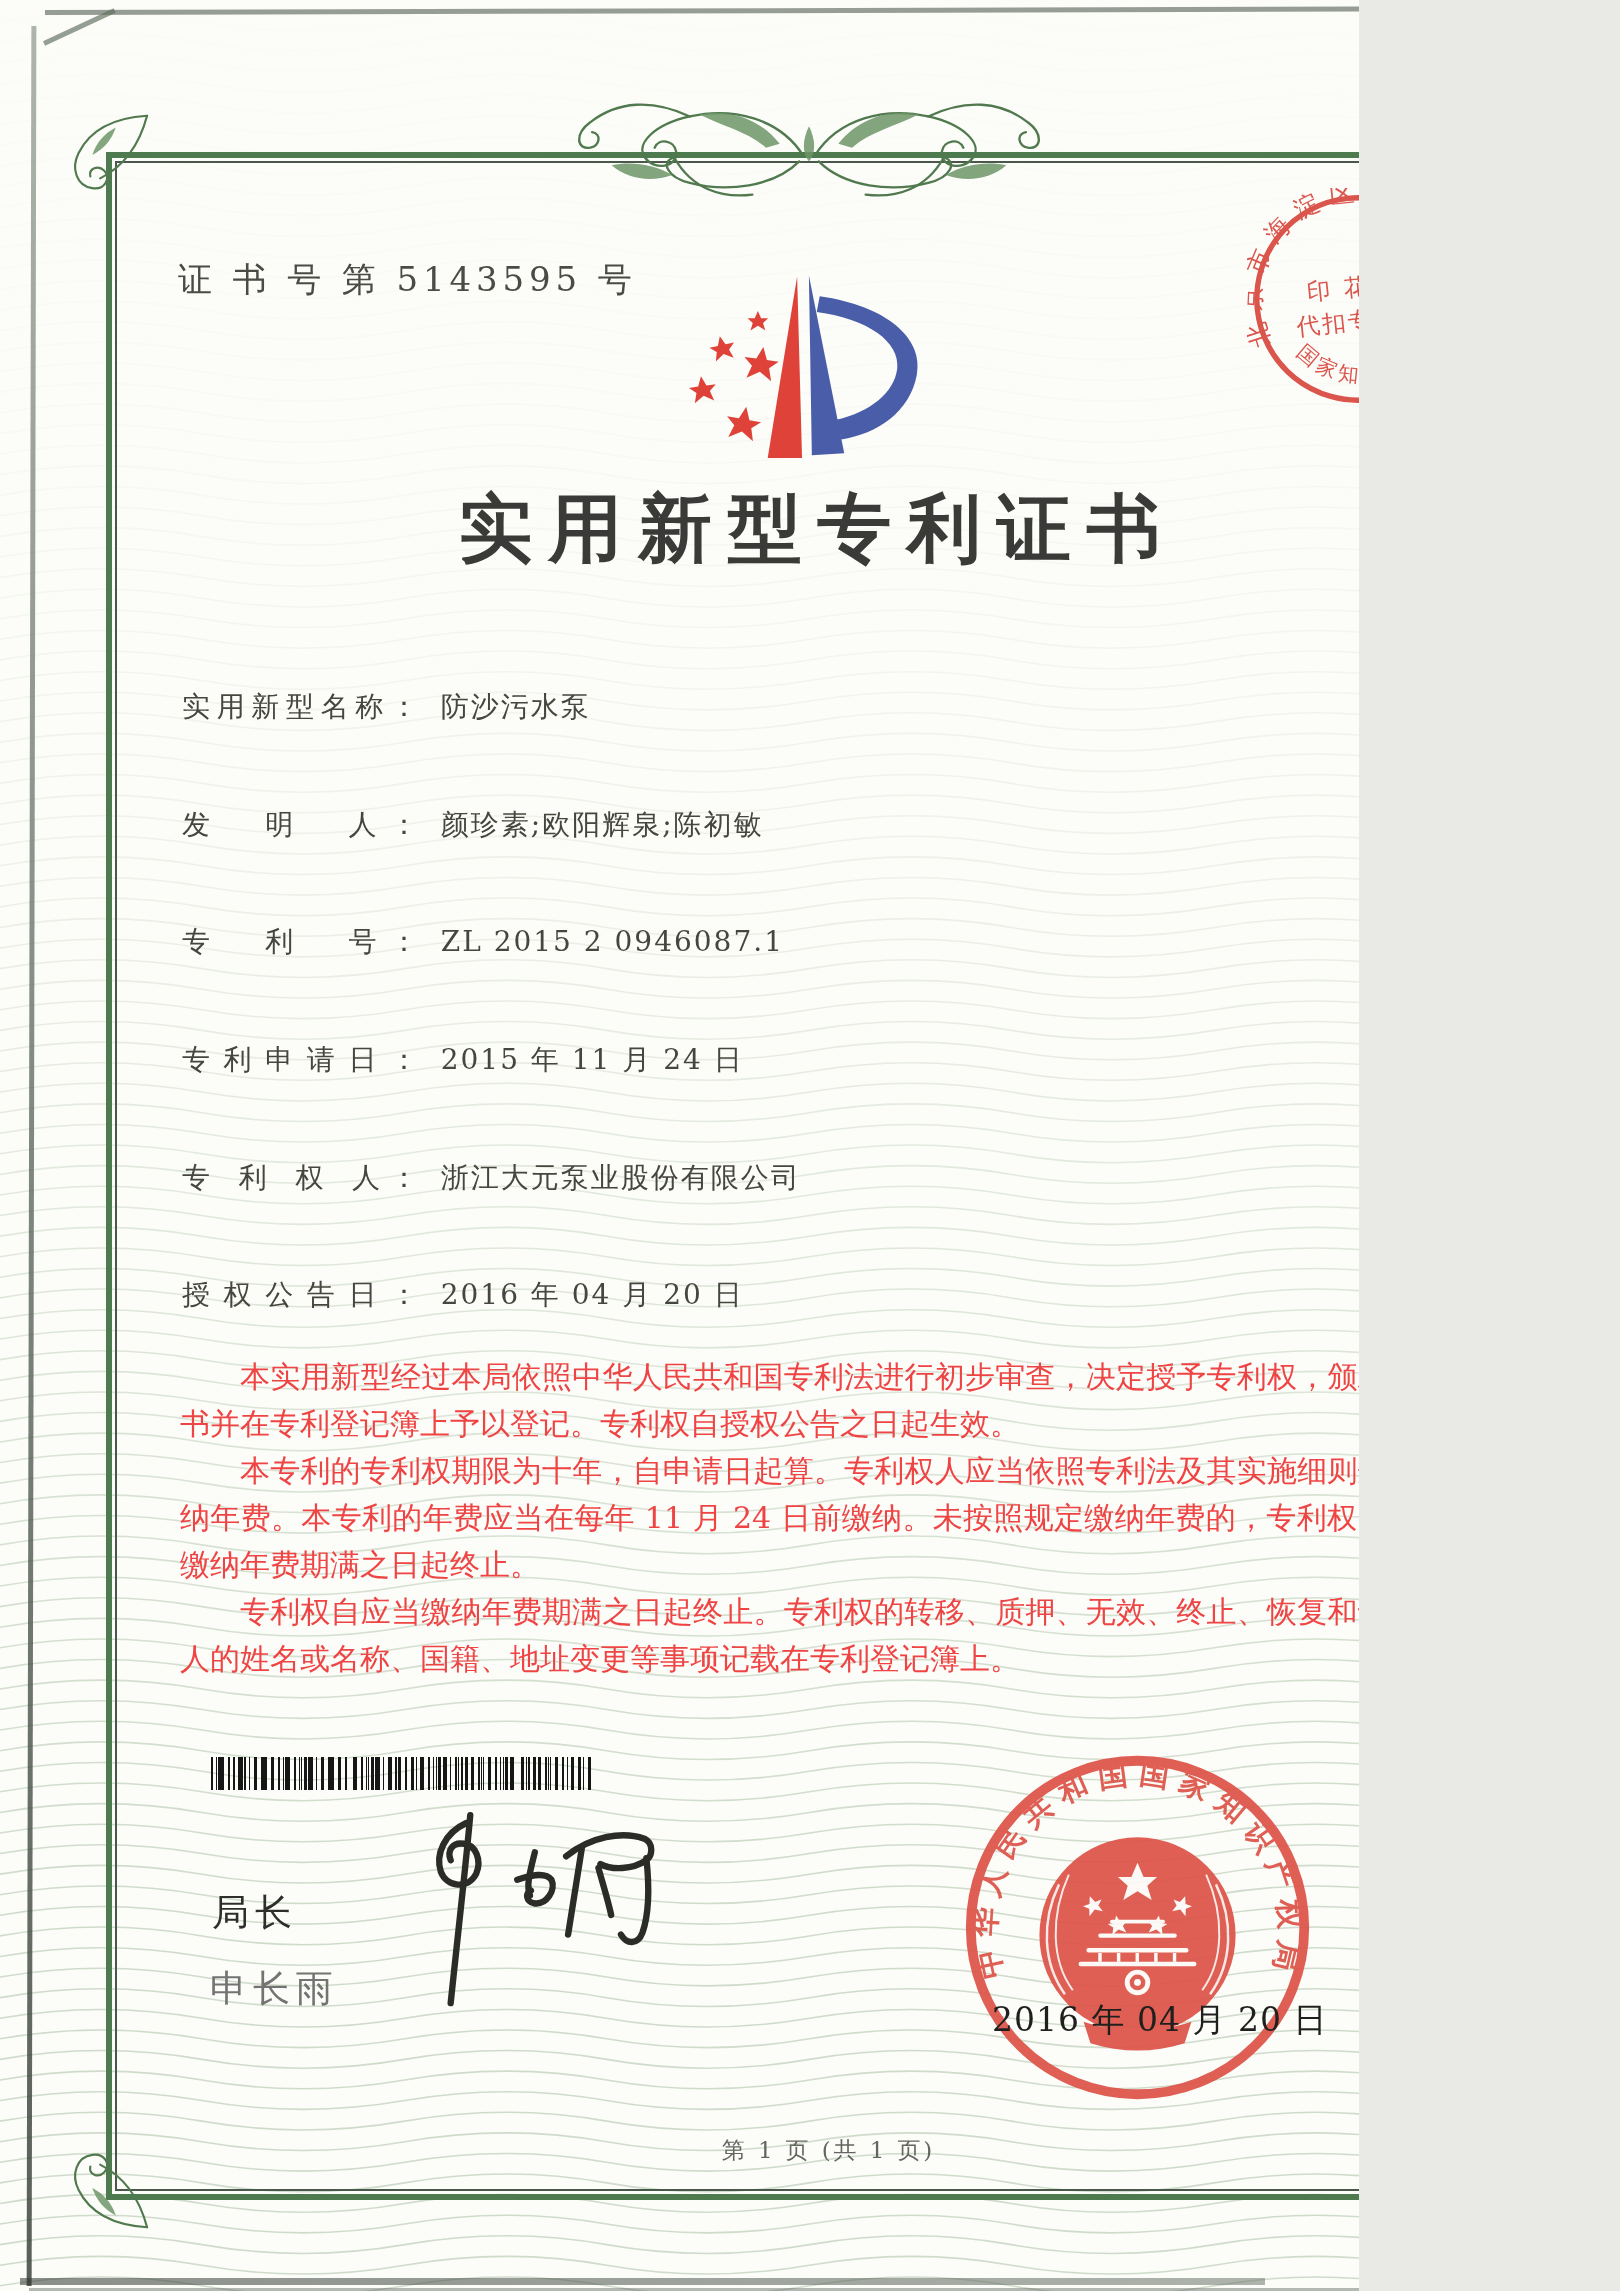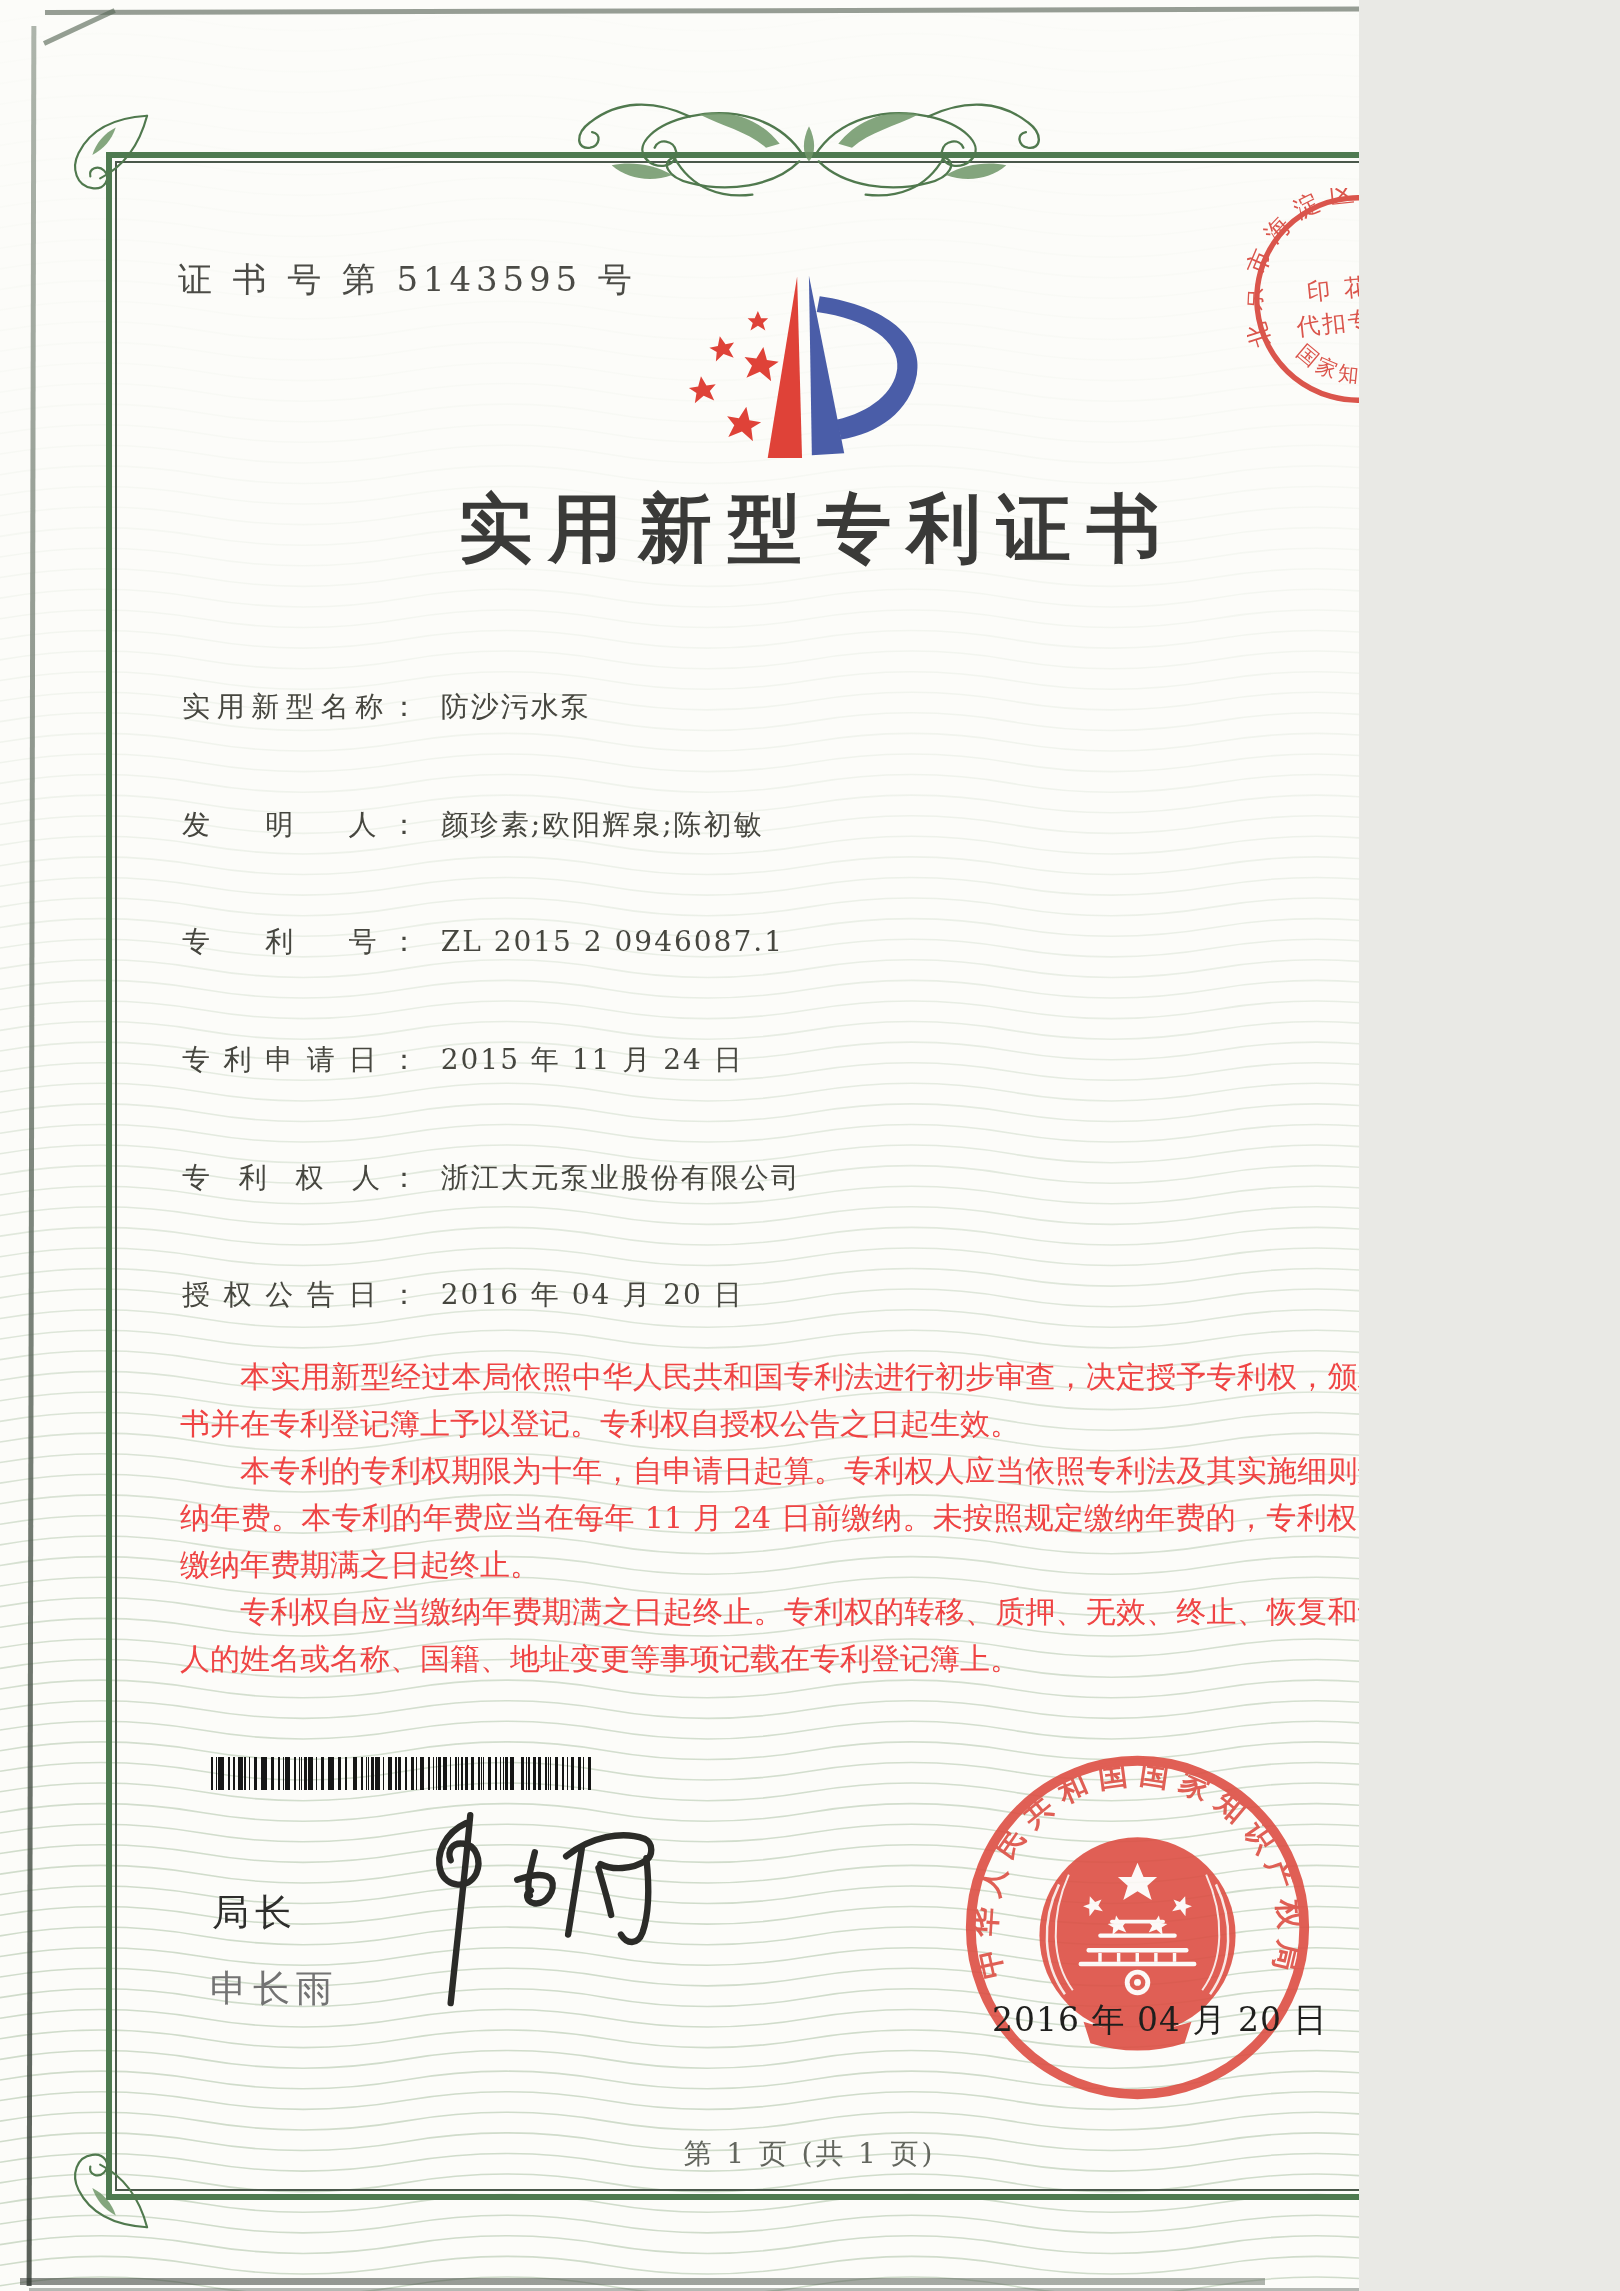--- a/index.html
+++ b/index.html
@@ -54,21 +54,21 @@
   
   .officer-title{position:absolute;left:212px;top:1888px;font-size:37px;letter-spacing:5.9px;color:#2e2e2c;z-index:4;
      font-family:"Liberation Sans","DejaVu Sans",sans-serif;}
   .officer-name{position:absolute;left:210px;top:1964px;font-size:37px;letter-spacing:5.9px;color:#737373;z-index:4;
      font-family:"Liberation Sans","DejaVu Sans",sans-serif;}
   .signature{position:absolute;left:390px;top:1811px;z-index:5;}
   
   .office-seal{position:absolute;left:959px;top:1749px;z-index:4;opacity:.9;}
   .issue-date{position:absolute;left:992px;top:1998px;font-size:33px;letter-spacing:1px;color:#1f1f1d;z-index:6;white-space:nowrap;}
   .page-footer{position:absolute;left:106px;top:2135px;width:1407px;text-align:center;z-index:4;
-     font-size:28px;letter-spacing:2.9px;color:#63665e;}
+     font-size:23px;letter-spacing:2.9px;color:#63665e;padding-left:19px;}
   svg text{font-family:"DejaVu Serif","Liberation Serif",serif;}
 </style>
 </head>
 <body>
 
 <div class="scan">
 
   <svg class="waves" width="1620" height="2292" viewBox="0 0 1653 2338">
     <defs>
       <path id="wavepath" d="M0,22 Q103,4 206,22 T413,22 T619,22 T826,22 T1032,22 T1239,22 T1445,22 T1652,22" fill="none" stroke="#b3c7ac" stroke-width="1.6" opacity=".6"></path>

